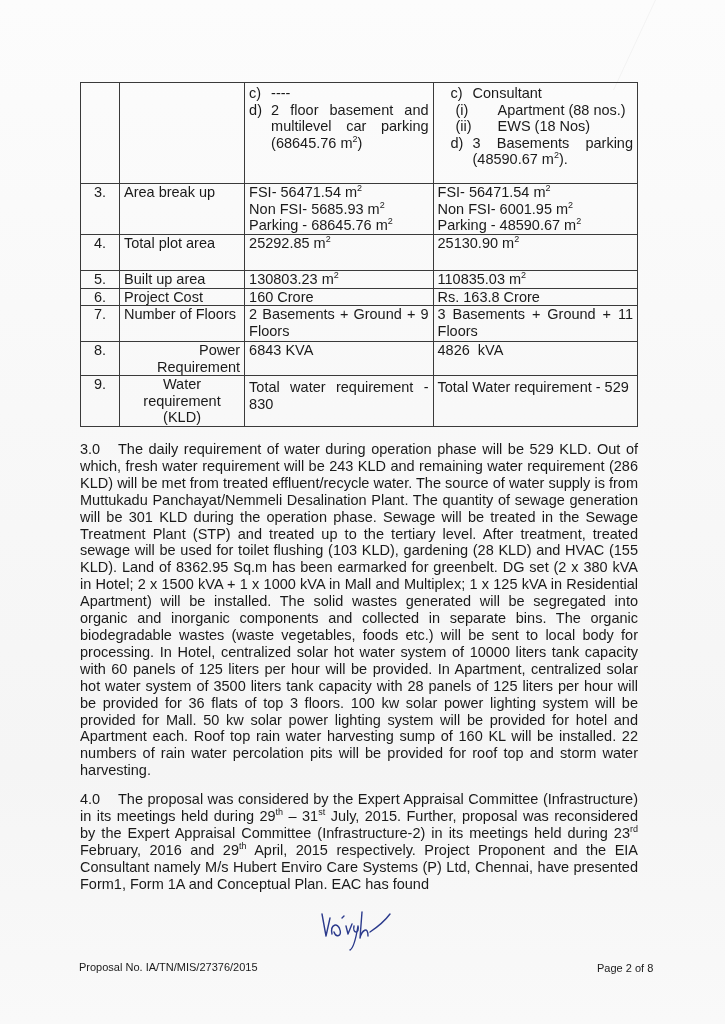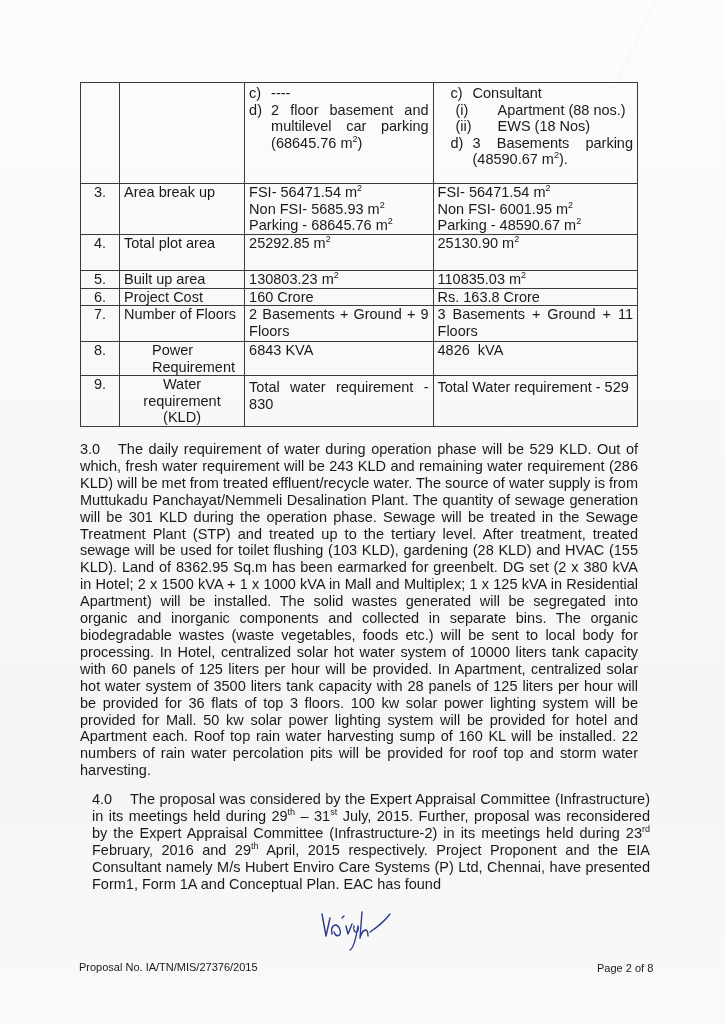--- a/index.html
+++ b/index.html
@@ -147,39 +147,39 @@
 
   <tr style="height:36px;">
     <td class="c-num">7.</td>
     <td class="c-label">Number of Floors</td>
     <td class="c-old" style="text-align:justify;">2 Basements + Ground + 9 Floors</td>
     <td class="c-new" style="text-align:justify;">3 Basements + Ground + 11 Floors</td>
   </tr>
 
   <tr style="height:32px;">
     <td class="c-num">8.</td>
-    <td class="c-label" style="text-align:left;padding-left:32px;">Power Requirement</td>
+    <td class="c-label" style="text-align:right;padding-left:32px;">Power Requirement</td>
     <td class="c-old">6843 KVA</td>
     <td class="c-new" style="white-space:pre;">4826  kVA</td>
   </tr>
 
   <tr style="height:50px;">
     <td class="c-num">9.</td>
     <td class="c-label" style="text-align:center;">Water requirement (KLD)</td>
     <td class="c-old" style="text-align:justify; padding-top:3px;">Total water requirement - 830</td>
     <td class="c-new" style="padding-top:3px;">Total Water requirement - 529</td>
   </tr>
 </tbody>
   </table>
 
 <div class="para" style="top:441px;">
   <span class="num">3.0</span><span>The daily requirement of water during operation phase will be 529 KLD. Out of which, fresh water requirement will be 243 KLD and remaining water requirement (286 KLD) will be met from treated effluent/recycle water. The source of water supply is from Muttukadu Panchayat/Nemmeli Desalination Plant. The quantity of sewage generation will be 301 KLD during the operation phase. Sewage will be treated in the Sewage Treatment Plant (STP) and treated up to the tertiary level. After treatment, treated sewage will be used for toilet flushing (103 KLD), gardening (28 KLD) and HVAC (155 KLD). Land of 8362.95 Sq.m has been earmarked for greenbelt. DG set (2 x 380 kVA in Hotel; 2 x 1500 kVA + 1 x 1000 kVA in Mall and Multiplex; 1 x 125 kVA in Residential Apartment) will be installed. The solid wastes generated will be segregated into organic and inorganic components and collected in separate bins. The organic biodegradable wastes (waste vegetables, foods etc.) will be sent to local body for processing. In Hotel, centralized solar hot water system of 10000 liters tank capacity with 60 panels of 125 liters per hour will be provided. In Apartment, centralized solar hot water system of 3500 liters tank capacity with 28 panels of 125 liters per hour will be provided for 36 flats of top 3 floors. 100 kw solar power lighting system will be provided for Mall. 50 kw solar power lighting system will be provided for hotel and Apartment each. Roof top rain water harvesting sump of 160 KL will be installed. 22 numbers of rain water percolation pits will be provided for roof top and storm water harvesting.</span>
 </div>
 
-<div class="para" style="top:791px;margin-left:12px;">
+<div class="para" style="top:791px;">
   <span class="num">4.0</span><span>The proposal was considered by the Expert Appraisal Committee (Infrastructure) in its meetings held during 29</span><span class="sup">th</span><span> – 31</span><span class="sup">st</span><span> July, 2015. Further, proposal was reconsidered by the Expert Appraisal Committee (Infrastructure-2) in its meetings held during 23</span><span class="sup">rd</span><span> February, 2016 and 29</span><span class="sup">th</span><span> April, 2015 respectively. Project Proponent and the EIA Consultant namely M/s Hubert Enviro Care Systems (P) Ltd, Chennai, have presented Form1, Form 1A and Conceptual Plan. EAC has found</span>
 </div>
 
 <div class="signature">
   <svg width="80" height="50" viewBox="0 0 80 50">
     <path d="M6 10 L10 32 L14 14 M16 30 C14 20 22 18 24 26 C26 32 20 34 18 28 M26 14 L28 12 M30 22 L32 30 L36 20 M38 22 C36 30 44 30 42 22 C40 34 38 44 34 46 M46 8 L44 34 C46 26 52 22 52 32 M54 28 C60 24 68 18 74 10" fill="none" stroke="#2b3a8c" stroke-width="1.4" stroke-linecap="round" stroke-linejoin="round"></path>
   </svg>
 </div>
 
 <div class="footer-left">Proposal No. IA/TN/MIS/27376/2015</div>

